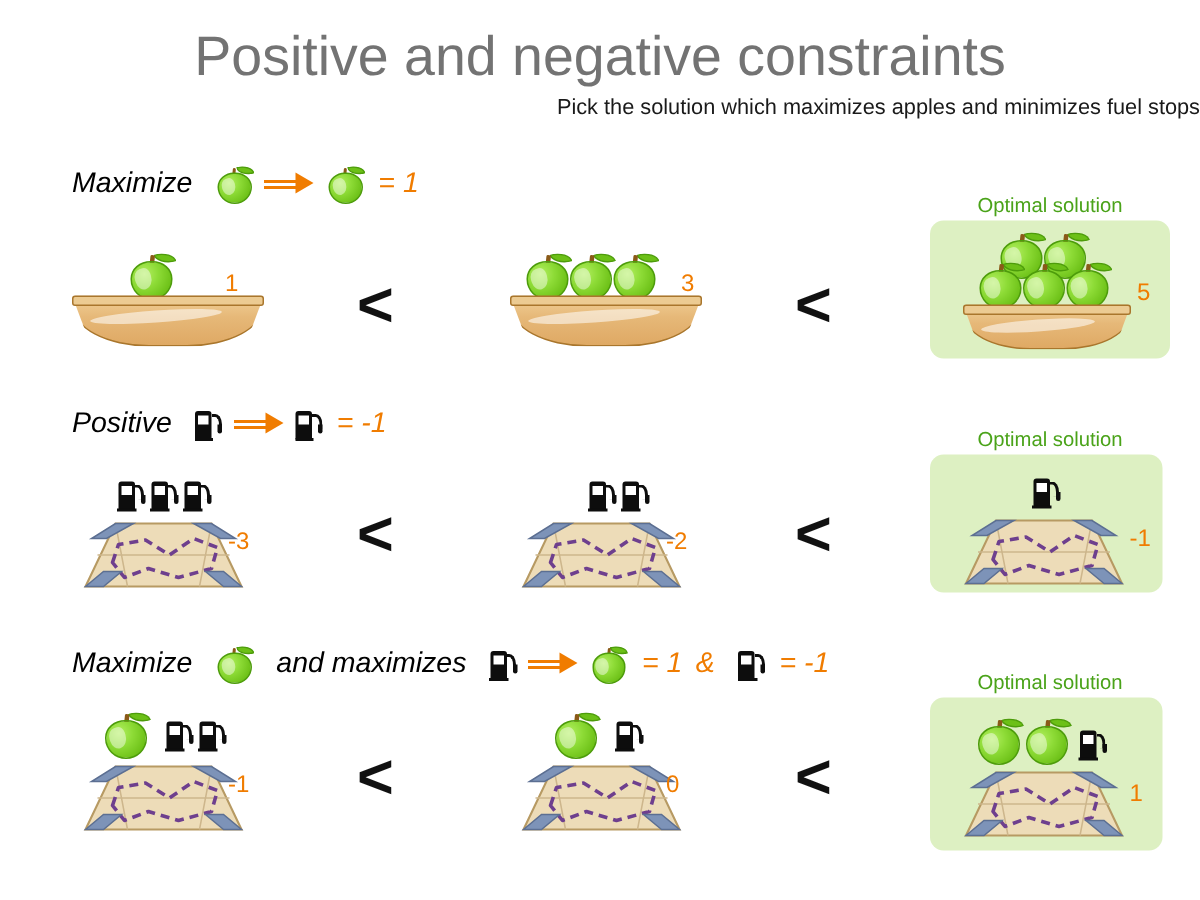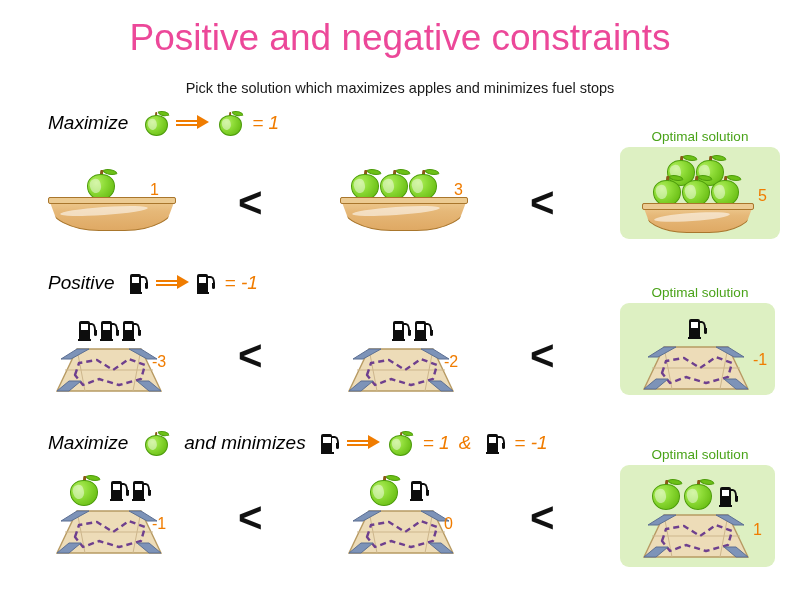--- a/index.html
+++ b/index.html
@@ -19,31 +19,30 @@
   
   .page-title {
     position: absolute;
     top: 16px;
     left: 0;
     width: 800px;
     text-align: center;
     font-size: 37px;
     font-weight: normal;
     line-height: 44px;
-    color: #ec4899;
+    color: #737373;
   }
   .page-subtitle {
     position: absolute;
     top: 64px;
     left: 0;
     width: 800px;
-    text-align: center;
+    text-align: right;
     font-size: 14.5px;
     color: #1a1a1a;
-    margin-top: 16px;
   }
 
   
   .row { position: absolute; left: 0; width: 800px; }
   .row-1 { top: 105px; }
   .row-2 { top: 265px; }
   .row-3 { top: 425px; }
 
   .row-header {
     position: absolute;
@@ -493,21 +492,21 @@
   <div class="row-header">
     <span class="txt">Maximize</span>
     <span class="gap-m"></span>
     <span class="apple" style="width:26px;height:28px;">
       <span class="leaf"></span>
         <span class="stem"></span>
         <span class="body"></span>
         <span class="shine"></span>
     </span>
     <span class="gap-m"></span>
-    <span class="txt">and minimizes</span>
+    <span class="txt">and maximizes</span>
     <span class="gap-m"></span>
     <span class="pump" style="width:19px;height:22px;">
       <span class="case"></span>
         <span class="screen"></span>
         <span class="base"></span>
         <span class="hose"></span>
         <span class="nozzle"></span>
     </span>
     <span class="arrow-icon">
       <span class="bar"></span>

